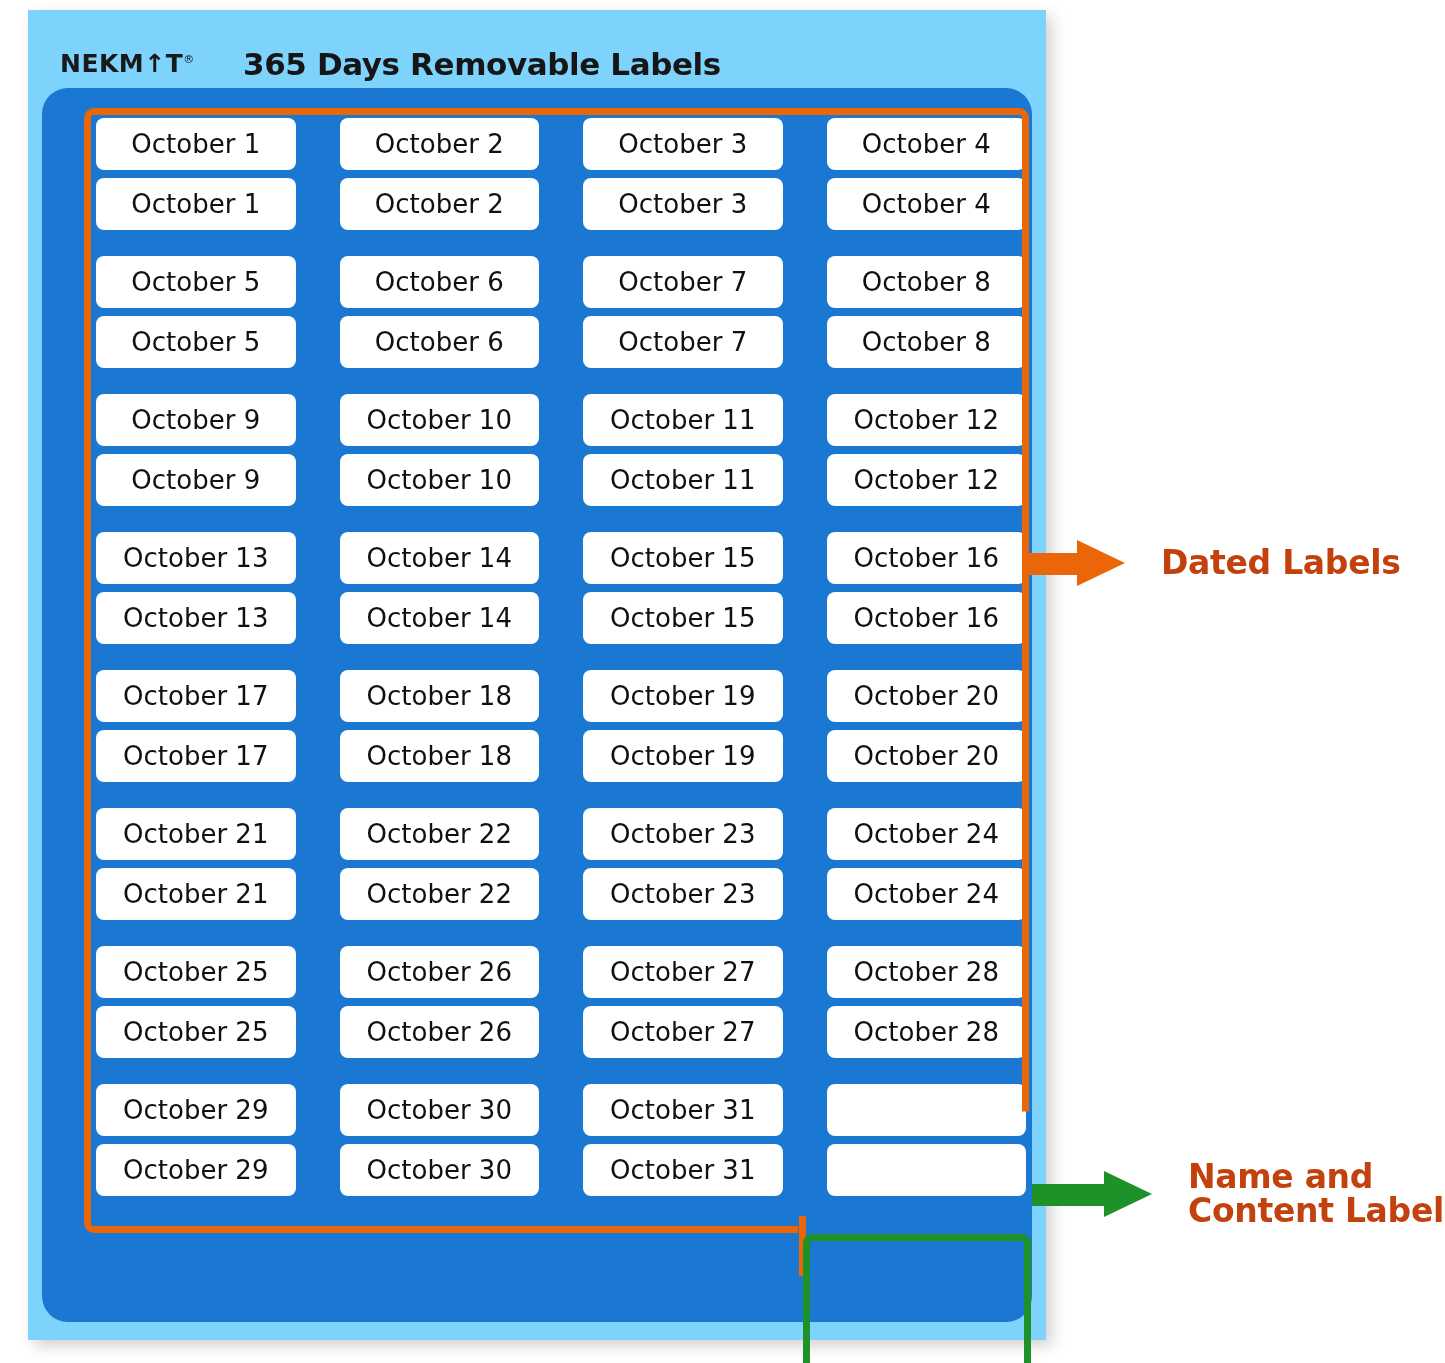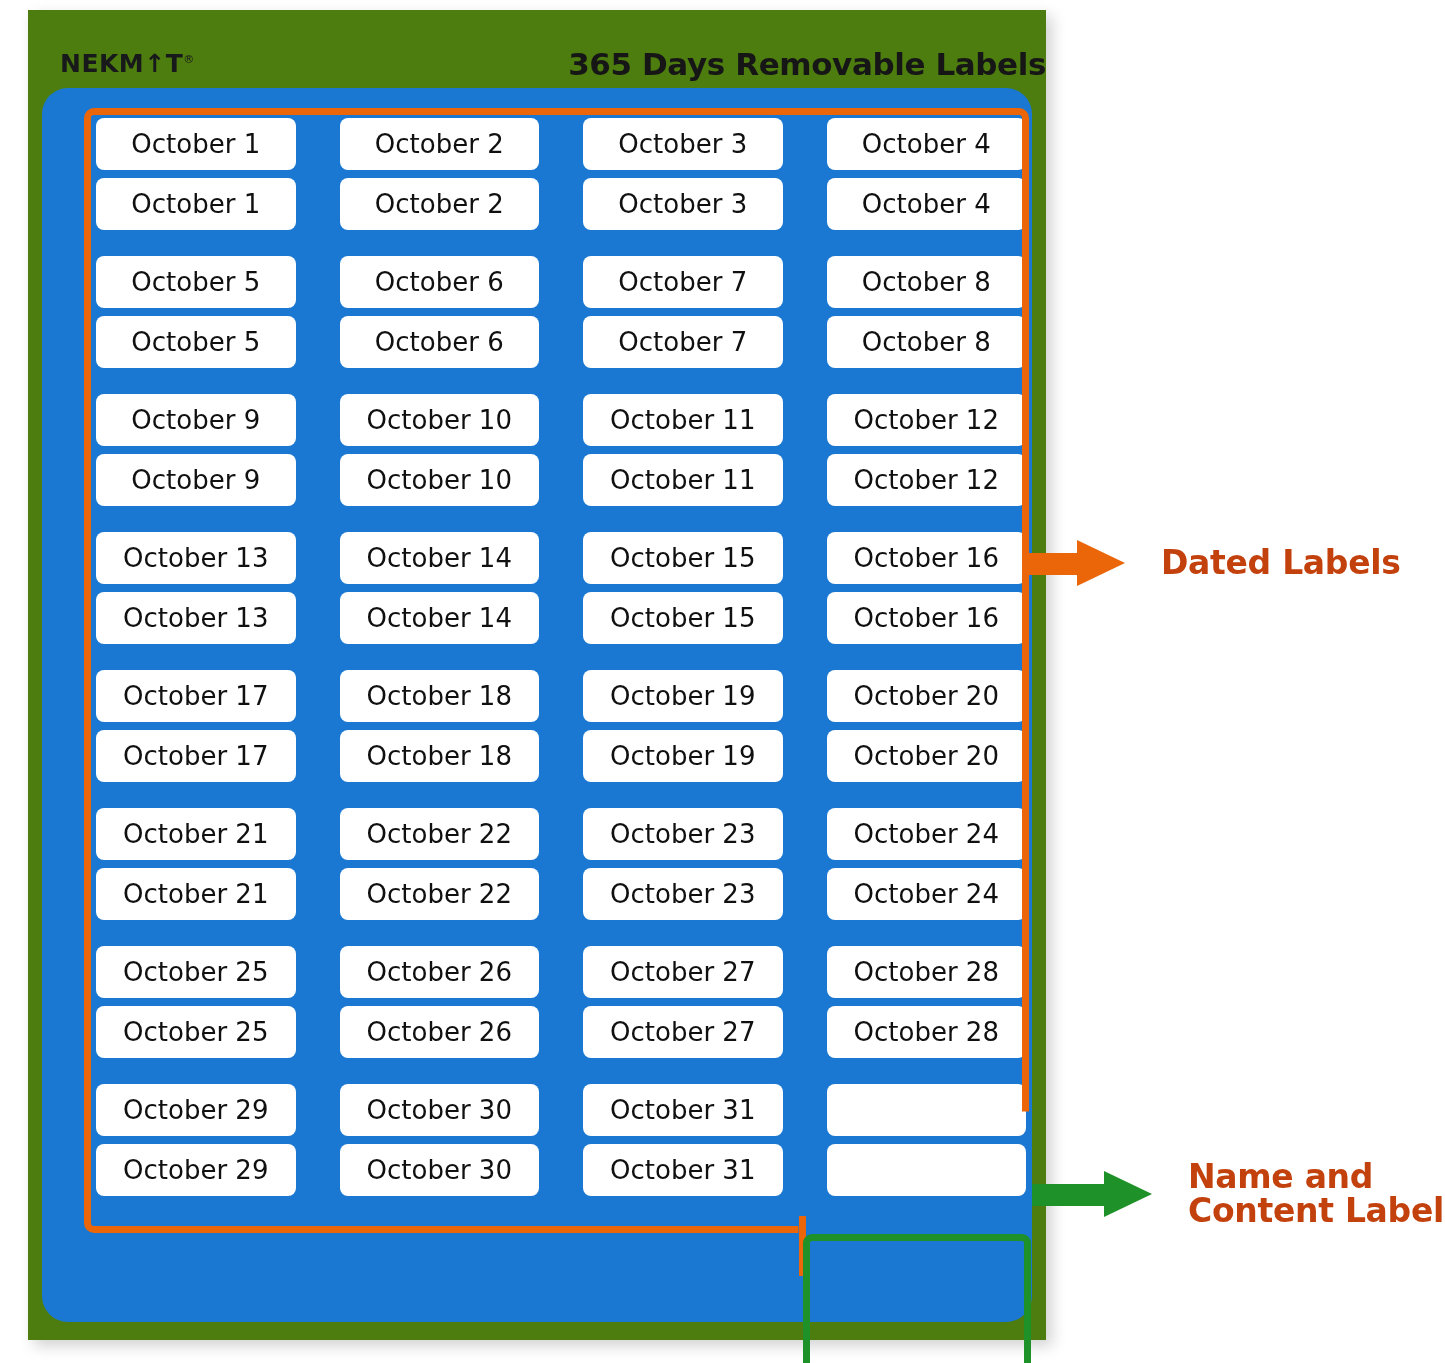--- a/index.html
+++ b/index.html
@@ -9,21 +9,21 @@
     font-family:"Liberation Sans",sans-serif;
     overflow:hidden;
     position:relative;
   }
 
   
   #page{
     position:absolute;
     left:28px; top:10px;
     width:1018px; height:1330px;
-    background:#4d7c0f;
+    background:#7dd3fc;
     box-shadow:6px 6px 14px rgba(0,0,0,0.18);
   }
 
   
   #header{
     position:absolute; left:0; top:0; width:1018px; height:78px;
   }
   #brand{
     position:absolute; left:32px; top:41px;
     font-family:"DejaVu Sans",sans-serif;
@@ -34,21 +34,21 @@
     line-height:1;
     white-space:nowrap;
   }
   #brand .reg{
     font-size:11px;
     vertical-align:super;
     font-weight:normal;
   }
   #title{
     position:absolute; left:0; top:36px; width:1018px;
-    text-align:right;
+    text-align:left;
     font-family:"DejaVu Sans",sans-serif;
     font-weight:bold;
     font-size:31px;
     letter-spacing:-0.4px;
     color:#161617;
     white-space:nowrap;
     padding-left:215px;
     box-sizing:border-box;
   }
 

